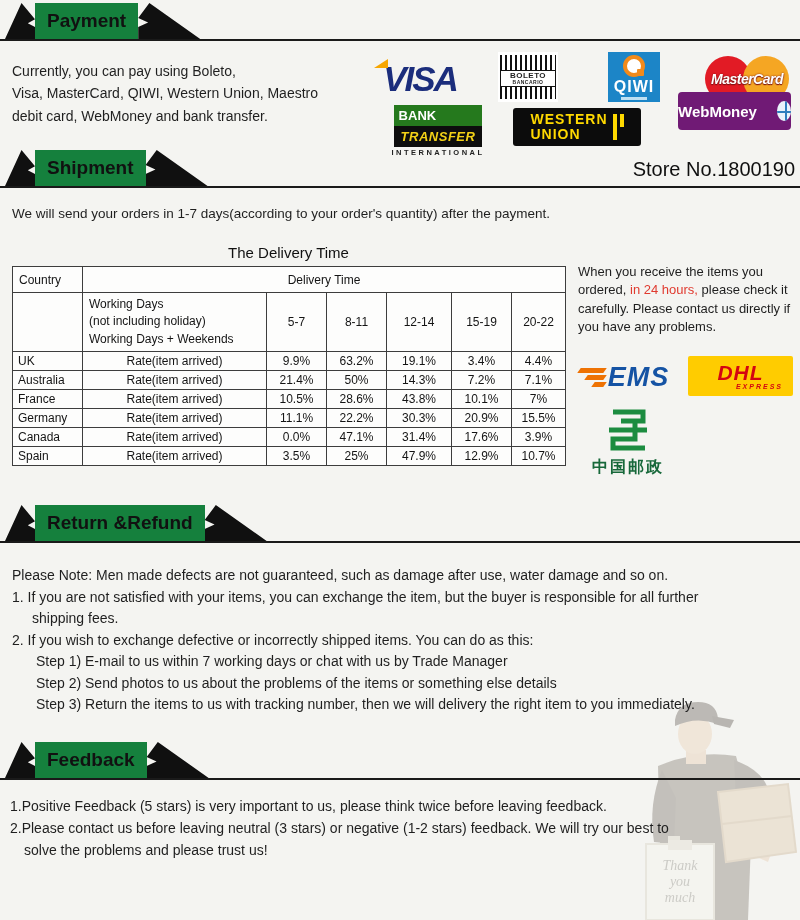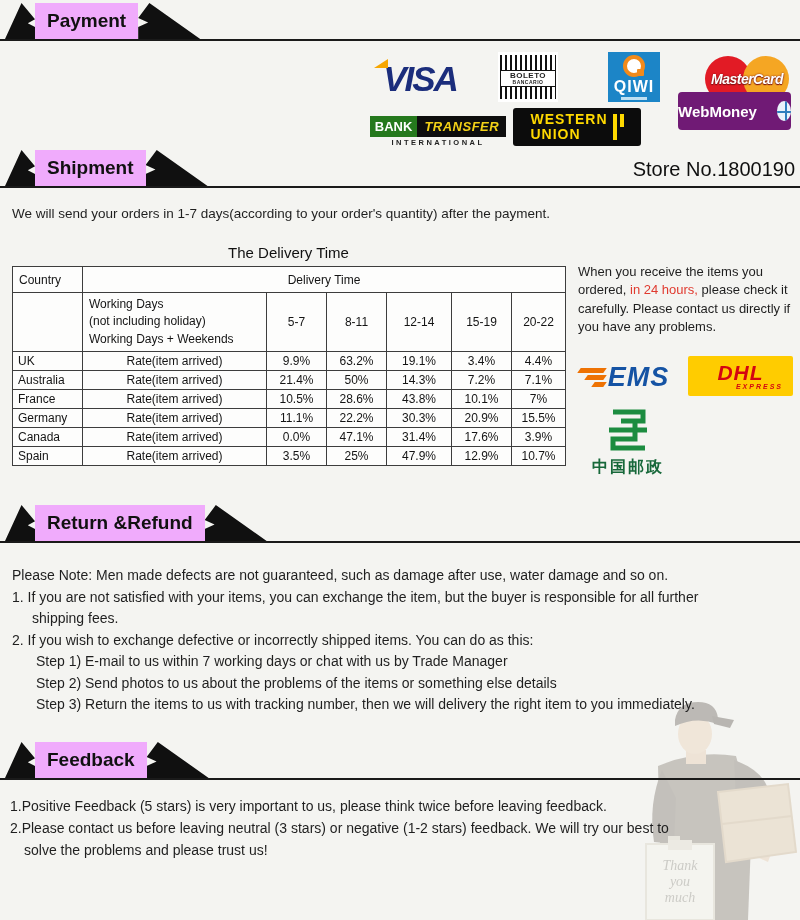--- a/index.html
+++ b/index.html
@@ -6,21 +6,21 @@
   html,body { width:800px; background:#f4f4f1; }
   body { font-family:"Liberation Sans", sans-serif; color:#1f1f1f; }
   #page { position:relative; width:800px; height:920px; background:#f4f4f1; overflow:hidden; }
 
   
   .ribbon { position:absolute; left:5px; height:36px; display:flex; align-items:stretch; z-index:3; }
   .ribbon .arr-l { width:30px; background:#101010;
     clip-path:polygon(55% 0,100% 45%,76% 56%,100% 67%,100% 100%,0 100%); }
   .ribbon .arr-r { width:62px; background:#101010;
     clip-path:polygon(18% 0,100% 100%,0 100%,0 67%,16% 54%,0 42%); }
-  .ribbon .lbl { background:#f0abfc; display:flex; align-items:center;
+  .ribbon .lbl { background:#15803d; display:flex; align-items:center;
     padding:0 12px; font-size:19px; font-weight:bold; color:#111; white-space:nowrap; }
   .sec-line { position:absolute; left:0; right:0; height:2px; background:#1a1a1a; z-index:2; }
 
   
   .pay-desc { position:absolute; left:12px; top:60px; width:350px;
     font-size:14px; line-height:1.6; white-space:pre-line; }
   .logo { position:absolute; display:flex; align-items:center; justify-content:center; }
   
   .visa { left:366px; top:56px; width:108px; height:46px; }
   .visa .vtxt { font-size:35px; font-weight:bold; font-style:italic; color:#1b2d7c; letter-spacing:-2px; }
@@ -42,21 +42,21 @@
   .qiwi .qsub { width:26px; height:3px; background:#bfe0f2; }
   
   .mc { left:703px; top:55px; width:88px; height:48px; }
   .mc .c { position:absolute; width:46px; height:46px; border-radius:50%; top:1px; }
   .mc .c.red { left:2px; background:#e21b25; }
   .mc .c.org { right:2px; background:#f5a623; }
   .mc .mtxt { position:relative; z-index:1; color:#fff; font-weight:bold; font-style:italic; font-size:14px;
     text-shadow:0 0 2px #7a1313, 0 1px 1px #7a1313; letter-spacing:-.5px; }
   
   .bt { left:372px; top:110px; width:132px; height:42px; flex-direction:column; gap:1px; }
-  .bt .row { display:flex; align-items:stretch; }
+  .bt .row { display:flex; align-items:stretch;flex-direction:column; }
   .bt .bank { background:#25791d; color:#fff; font-weight:bold; font-size:13px; padding:3px 5px; }
   .bt .trans { background:#0d0d0d; color:#f3d117; font-weight:bold; font-style:italic; font-size:13px;
     padding:3px 7px; letter-spacing:.5px; }
   .bt .intl { font-size:7.5px; font-weight:bold; color:#222; letter-spacing:2.5px; }
   
   .wu { left:513px; top:108px; width:128px; height:38px; background:#0c0c0c; border-radius:3px; gap:5px; }
   .wu .wtxt { text-align:left; color:#ffd900; font-weight:bold; font-size:14px; line-height:1.05; letter-spacing:1px; }
   .wu .wbars { display:flex; gap:3px; height:26px; }
   .wu .wbars span { width:4px; background:#ffd900; display:block; }
   .wu .wbars span:last-child { height:13px; }
@@ -119,20 +119,23 @@
 
 <div id="page">
 
   <div class="ribbon" style="top:3px">
     <div class="arr-l"></div>
     <div class="lbl">Payment</div>
     <div class="arr-r"></div>
   </div>
   <div class="sec-line" style="top:39px"></div>
 
+  <div class="pay-desc">Currently, you can pay using Boleto,
+Visa, MasterCard, QIWI, Western Union, Maestro
+debit card, WebMoney and bank transfer.</div>
 
   <div class="logo visa">
     <div class="flag"></div>
     <div class="vtxt">VISA</div>
   </div>
 
   <div class="logo boleto">
     <div class="bars t"></div>
     <div class="btxt">
       <div class="b1">BOLETO</div>

